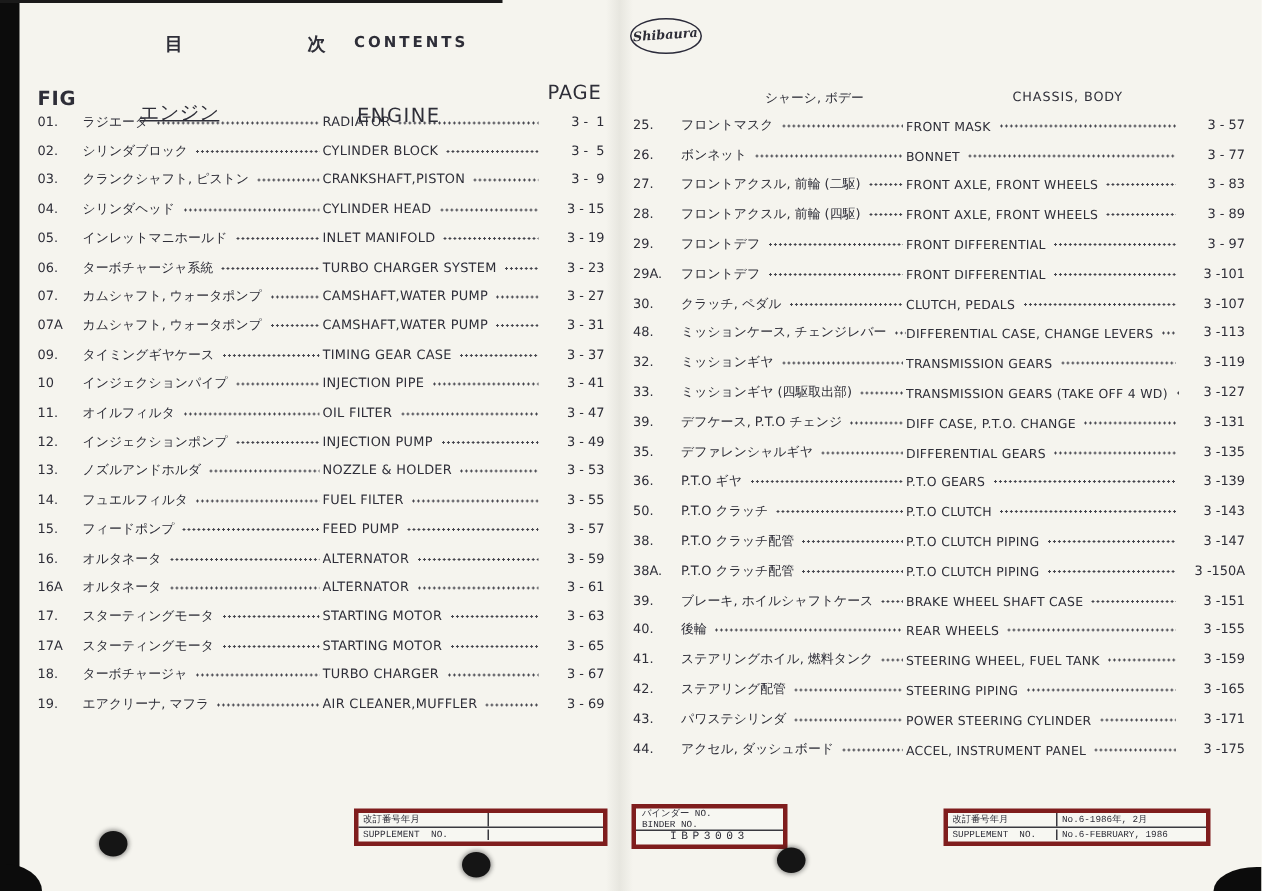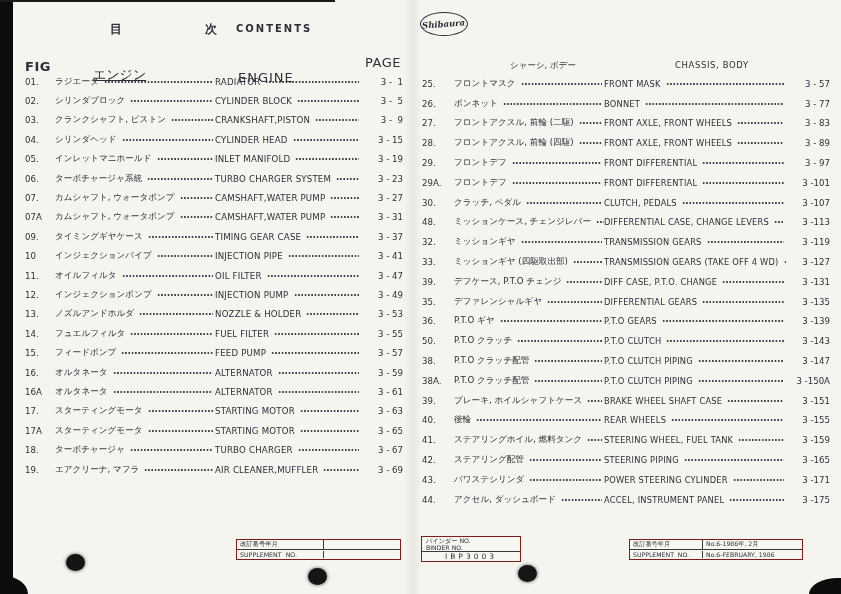--- a/index.html
+++ b/index.html
@@ -61,21 +61,21 @@
   .chr-jp { position:absolute; left:88px; }
   .chr-en { position:absolute; left:253px; letter-spacing:0.6px; }
   .page-right .rows { position:absolute; left:0; right:0; top:66px; }
   .page-right .row  { height:19.8px; }
   .page-right .fig  { flex:0 0 32px; }
   .page-right .jpbox{ flex:0 0 150px; }
   .page-right .en   { font-size:8.3px; }
   .page-right .pg   { flex:0 0 44px; }
 
   
-  .stamp { position:absolute; border:1px solid #7f1d1d; color:#2e2e38; background:rgba(255,255,255,0.25); }
+  .stamp { position:absolute; border:3px solid #7f1d1d; color:#2e2e38; background:rgba(255,255,255,0.25);font-family:Liberation Mono, monospace; }
   .stamp .s-row { display:flex; align-items:center; height:9px; }
   .stamp .s-row + .s-row { border-top:1px solid #3a3a40; }
   .stamp .s-label { padding:0 3px; border-right:1px solid #3a3a40; white-space:pre; }
   .stamp .s-val { flex:1; padding:0 3px; white-space:pre; }
 
   .stamp-left { left:236px; top:539px; width:163px; height:19px; font-size:6.3px; }
   .stamp-left .s-label { flex:0 0 80px; }
 
   .stamp-mid { left:421px; top:536px; width:98px; height:24px; font-size:6.2px; }
   .stamp-mid .s-line { padding:0 4px; line-height:7px; text-align:left; }

